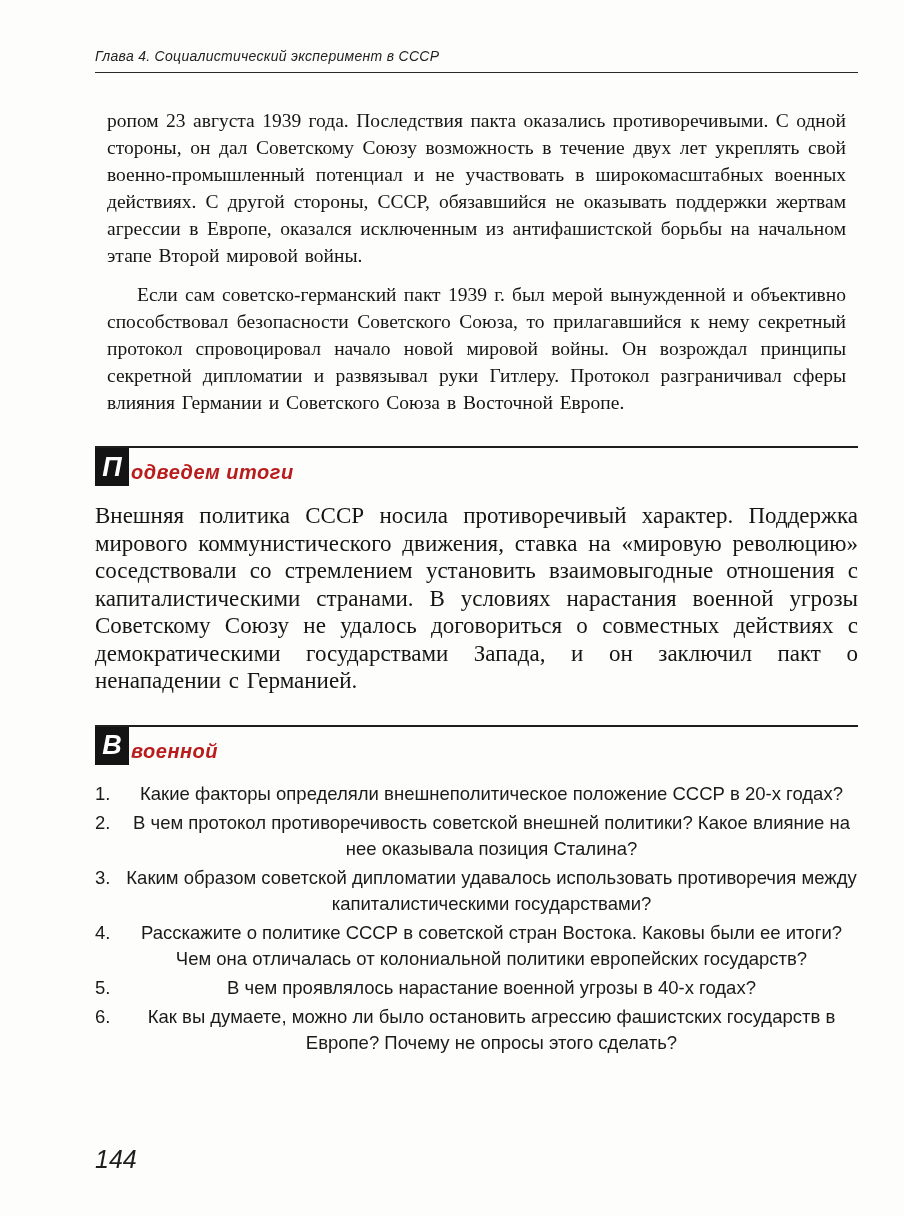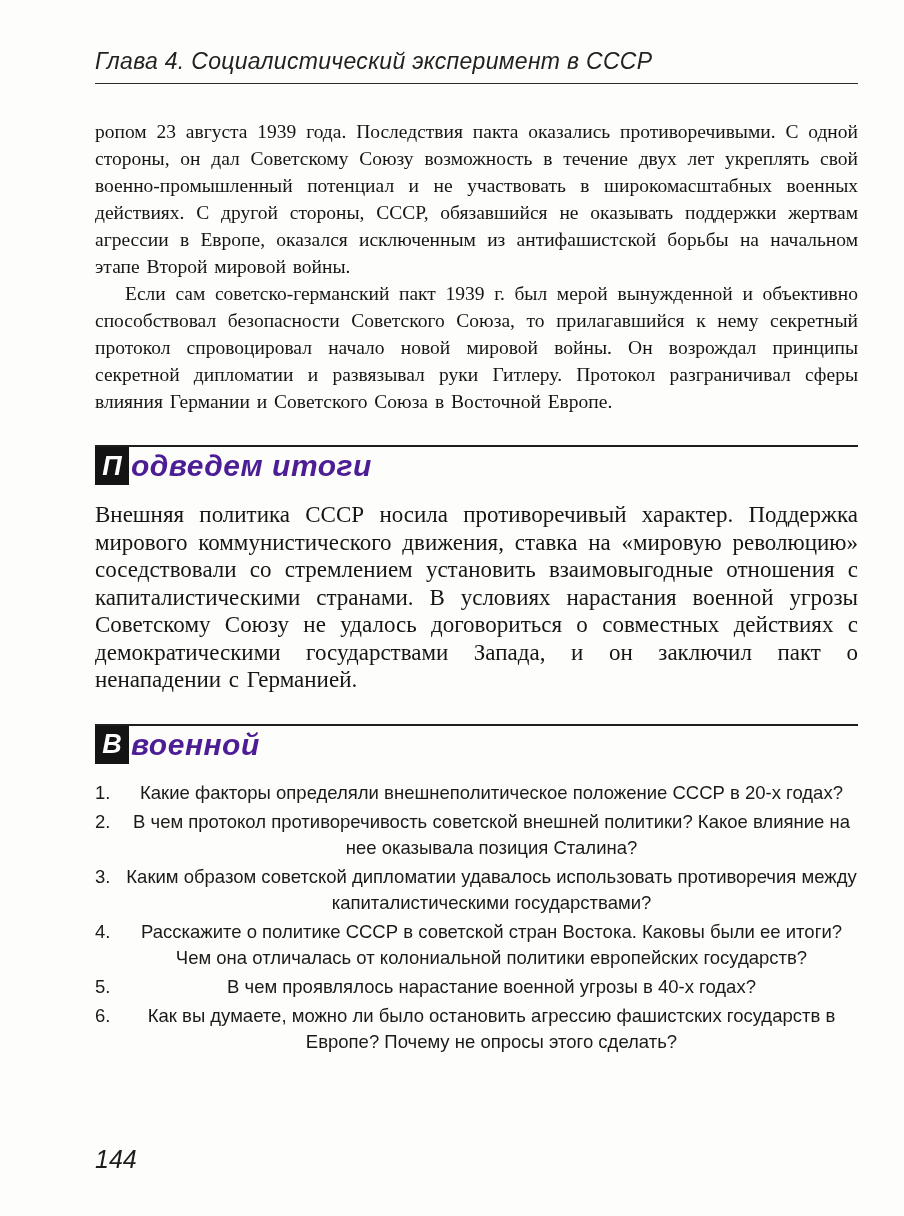--- a/index.html
+++ b/index.html
@@ -15,34 +15,34 @@
     background: #fdfdfb;
     color: #1b1b1b;
     box-sizing: border-box;
     padding: 48px 46px 0 95px;
     overflow: hidden;
   }
   
   .running-head {
     font-family: "Liberation Sans", sans-serif;
     font-style: italic;
-    font-size: 23px;
+    font-size: 14px;
     letter-spacing: 0.3px;
     color: #222;
     padding-bottom: 8px;
     border-bottom: 1.5px solid #2a2a2a;
     margin-bottom: 34px;
   }
   
   .body-text p {
     font-family: "Liberation Serif", serif;
     font-size: 19.5px;
     line-height: 27px;
     text-align: justify;
-    margin: 0;
+    margin: 12px;
     word-spacing: 2px;
     color: #151515;
   }
   .body-text p.indent { text-indent: 30px; }
   
   .section {
     margin-top: 30px;
   }
   .section-rule {
     border-top: 2px solid #1e1e1e;
@@ -65,23 +65,23 @@
     font-family: "Liberation Sans", sans-serif;
     font-weight: bold;
     font-style: italic;
     font-size: 27px;
     margin-right: 2px;
   }
   .heading-rest {
     font-family: "Liberation Sans", sans-serif;
     font-weight: bold;
     font-style: italic;
-    font-size: 30px;
+    font-size: 20px;
     letter-spacing: 0.5px;
-    color: #4c1d95;
+    color: #b91c1c;
     padding-bottom: 2px;
   }
   .summary-text {
     font-family: "Liberation Serif", serif;
     font-size: 23px;
     line-height: 27.5px;
     text-align: justify;
     margin: 0;
     word-spacing: 2px;
     color: #151515;

